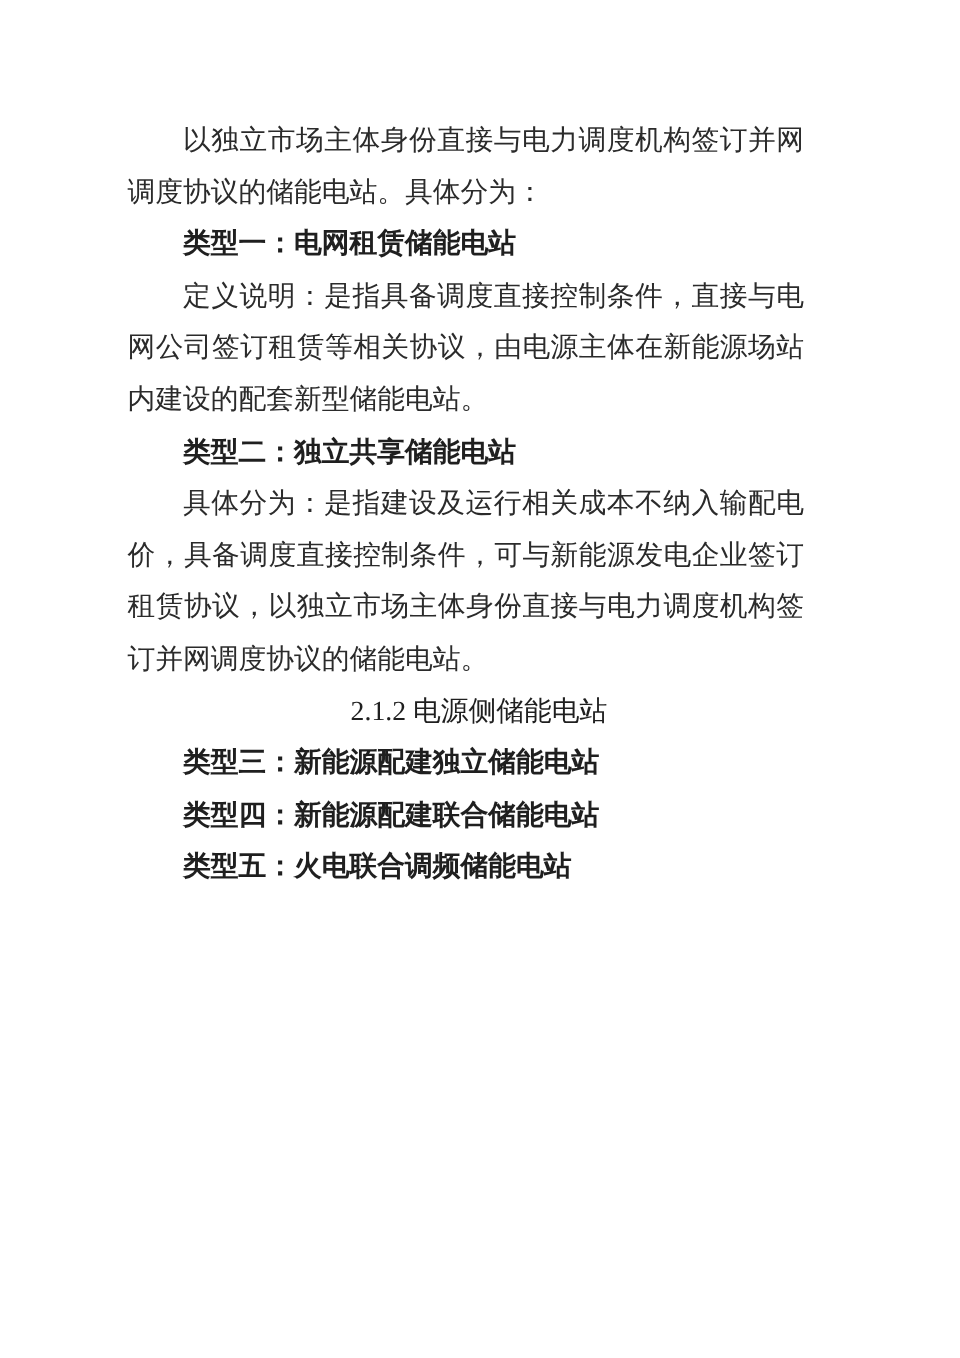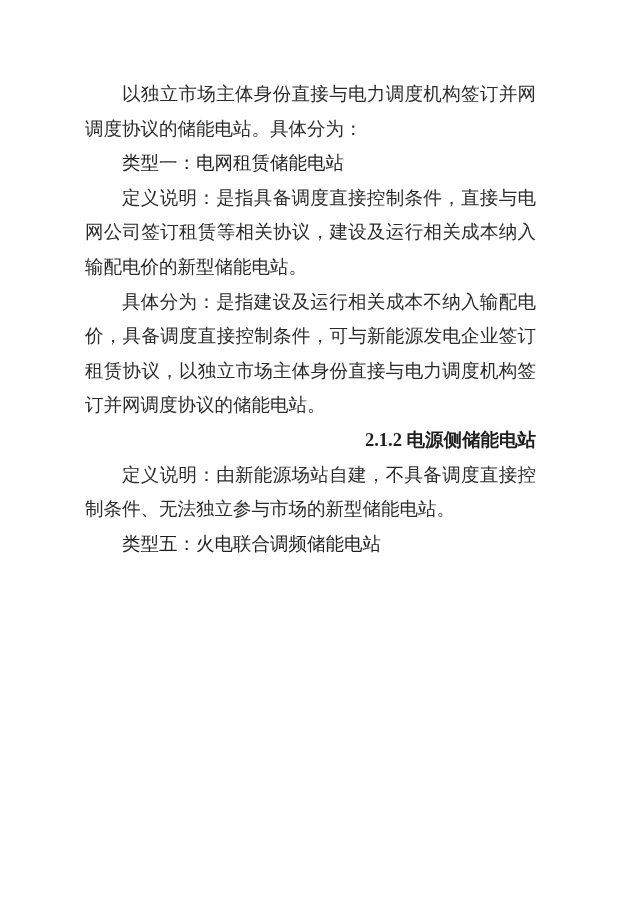--- a/index.html
+++ b/index.html
@@ -24,35 +24,37 @@
     font-family: "Liberation Serif", "DejaVu Serif", serif;
     font-size: 18.5px;
     line-height: 34.6px;
     color: #2b2b2b;
     text-align: justify;
     text-indent: 2em;
     word-break: normal;
     overflow-wrap: break-word;
   }
   .page p.type-heading {
-    font-weight: normal;
+    font-weight: bold;
     color: #1f1f1f;
     text-align: left;
   }
   .page p.section-heading {
-    font-weight: bold;
+    font-weight: normal;
     color: #1f1f1f;
     text-indent: 0.95em;
-    text-align: right;
+    text-align: center;
   }
 </style>
 </head>
 <body>
 
 <div class="page">
   <p class="body">以独立市场主体身份直接与电力调度机构签订并网调度协议的储能电站。具体分为：</p>
   <p class="type-heading">类型一：电网租赁储能电站</p>
-  <p class="body">定义说明：是指具备调度直接控制条件，直接与电网公司签订租赁等相关协议，建设及运行相关成本纳入输配电价的新型储能电站。</p>
+  <p class="body">定义说明：是指具备调度直接控制条件，直接与电网公司签订租赁等相关协议，由电源主体在新能源场站内建设的配套新型储能电站。</p>
+  <p class="type-heading">类型二：独立共享储能电站</p>
   <p class="body">具体分为：是指建设及运行相关成本不纳入输配电价，具备调度直接控制条件，可与新能源发电企业签订租赁协议，以独立市场主体身份直接与电力调度机构签订并网调度协议的储能电站。</p>
   <p class="section-heading">2.1.2 电源侧储能电站</p>
-  <p class="body">定义说明：由新能源场站自建，不具备调度直接控制条件、无法独立参与市场的新型储能电站。</p>
+  <p class="type-heading">类型三：新能源配建独立储能电站</p>
+  <p class="type-heading">类型四：新能源配建联合储能电站</p>
   <p class="type-heading">类型五：火电联合调频储能电站</p>
 </div>
 
 </body></html>

